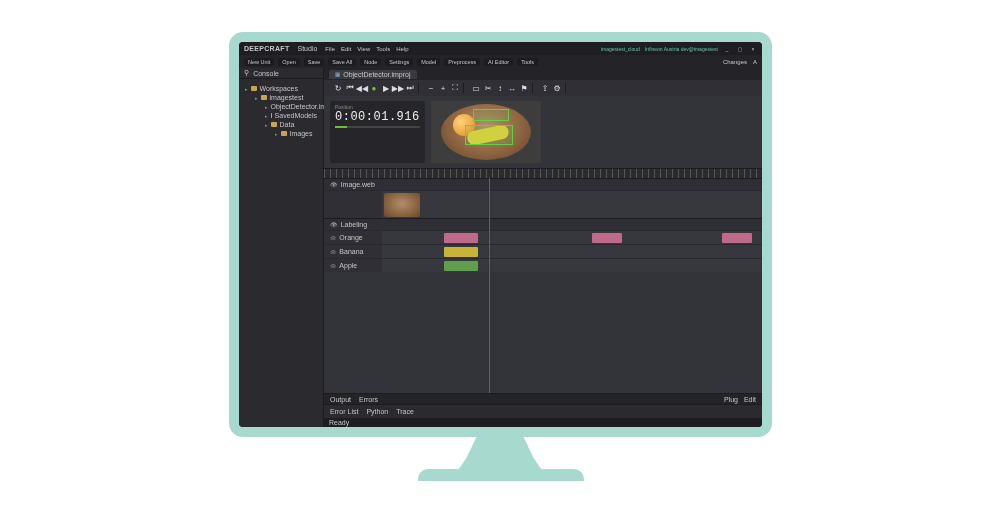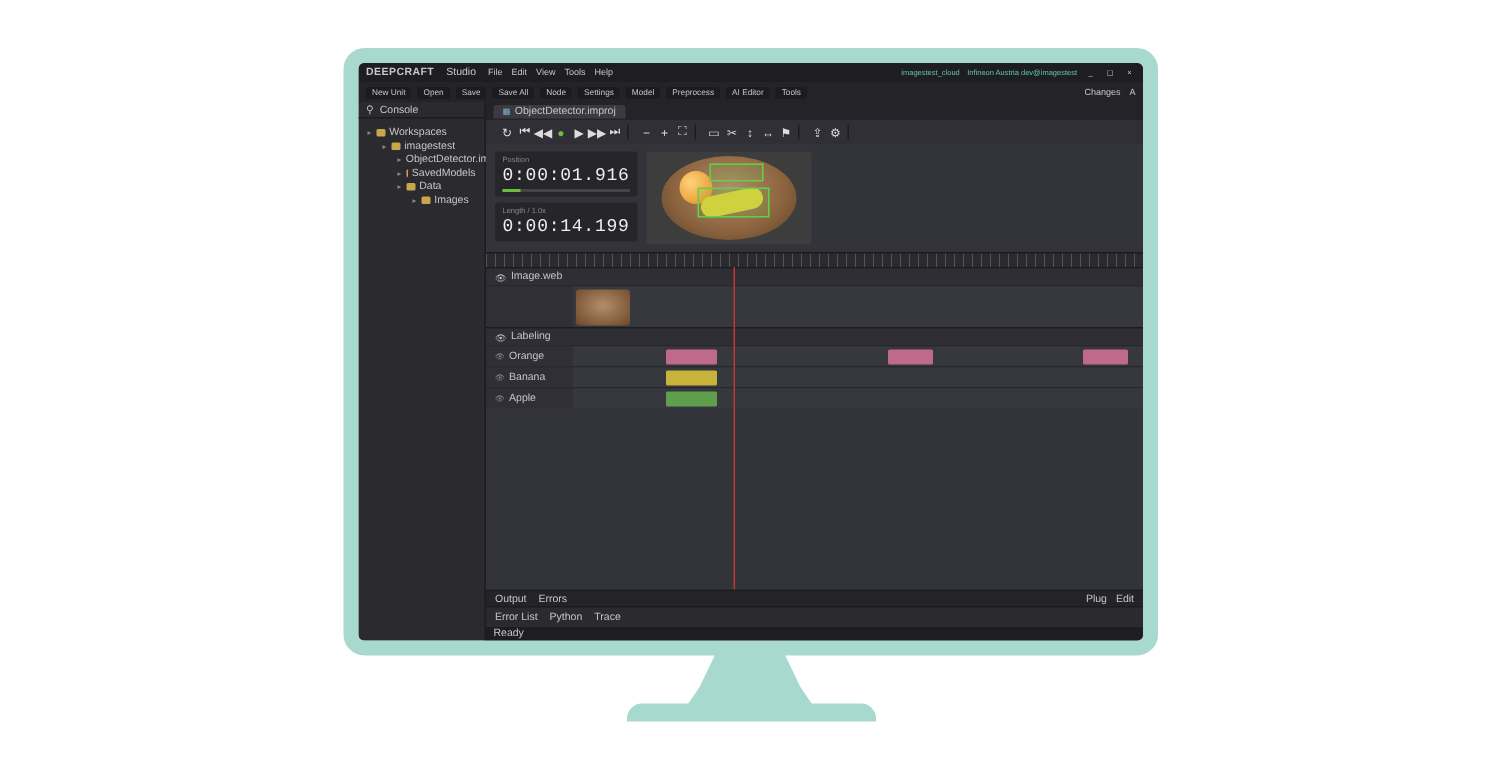--- a/index.html
+++ b/index.html
@@ -29,21 +29,21 @@
 .tree .sub{margin-left:10px}
 .fi{width:6px;height:5px;background:#caa64a;border-radius:1px;display:inline-block}
 .main{flex:1;display:flex;flex-direction:column;background:#33333a;min-width:0}
 .tabbar{height:12px;background:#242428;display:flex;align-items:center;padding:0 5px;gap:5px}
 .tab{background:#3a3a40;padding:1px 6px;border-radius:2px 2px 0 0;display:flex;align-items:center;gap:3px;font-size:5.5px}
 .tab::before{content:"\25A6";color:#7fb4d8}
 .play{height:16px;background:#2f2f35;display:flex;align-items:center;padding:0 6px;gap:4px}
 .play .grp{display:flex;gap:2px;padding:0 3px;border-right:1px solid #1c1c20}
 .ic{width:10px;height:10px;display:flex;align-items:center;justify-content:center;font-size:8px;color:#ddd}
 .preview{display:flex;gap:6px;padding:5px 6px;background:#33333a}
-.times{display:flex;flex-direction:column;gap:4px}
+.times{display:flex;flex-direction:row;gap:4px}
 .tbox{background:#26262a;padding:3px 5px;border-radius:2px}
 .tlbl{font-size:5px;color:#888}
 .tval{font-family:'Courier New',monospace;font-size:12px;letter-spacing:.5px;color:#eee}
 .tbar{height:2px;background:#444;margin-top:2px;position:relative}
 .tbar::after{content:"";position:absolute;left:0;top:0;height:100%;width:14%;background:#6bbf3d}
 .vid{width:110px;height:62px;background:#3d3d3d;border-radius:2px;position:relative;overflow:hidden}
 .bowl{position:absolute;top:3px;left:10px;width:90px;height:56px;background:radial-gradient(ellipse at 50% 40%,#b58d6a,#8a623e 60%,#5c3f26);border-radius:50%}
 .orange{position:absolute;width:22px;height:22px;border-radius:50%;background:radial-gradient(circle at 35% 35%,#ffd27a,#e38a1e);top:13px;left:22px}
 .banana{position:absolute;width:42px;height:14px;background:#e4d23c;border-radius:10px;transform:rotate(-12deg);top:27px;left:36px}
 .box{position:absolute;border:1px solid;font-size:4px;padding:0 1px}
@@ -187,24 +187,20 @@
       </div>
     </div>
 
     <div class="preview">
       <div class="times">
         <div class="tbox">
           <div class="tlbl">Position</div>
           <div class="tval">0:00:01.916</div>
           <div class="tbar"></div>
         </div>
-        <div class="tbox">
-          <div class="tlbl">Length / 1.0x</div>
-          <div class="tval">0:00:14.199</div>
-        </div>
       </div>
       <div class="vid">
         <div class="bowl"></div>
         <div class="orange"></div>
         <div class="banana"></div>
         <div class="box g" style="top:8px;left:42px;width:36px;height:12px"></div>
         <div class="box g" style="top:24px;left:34px;width:48px;height:20px"></div>
       </div>
     </div>
 

